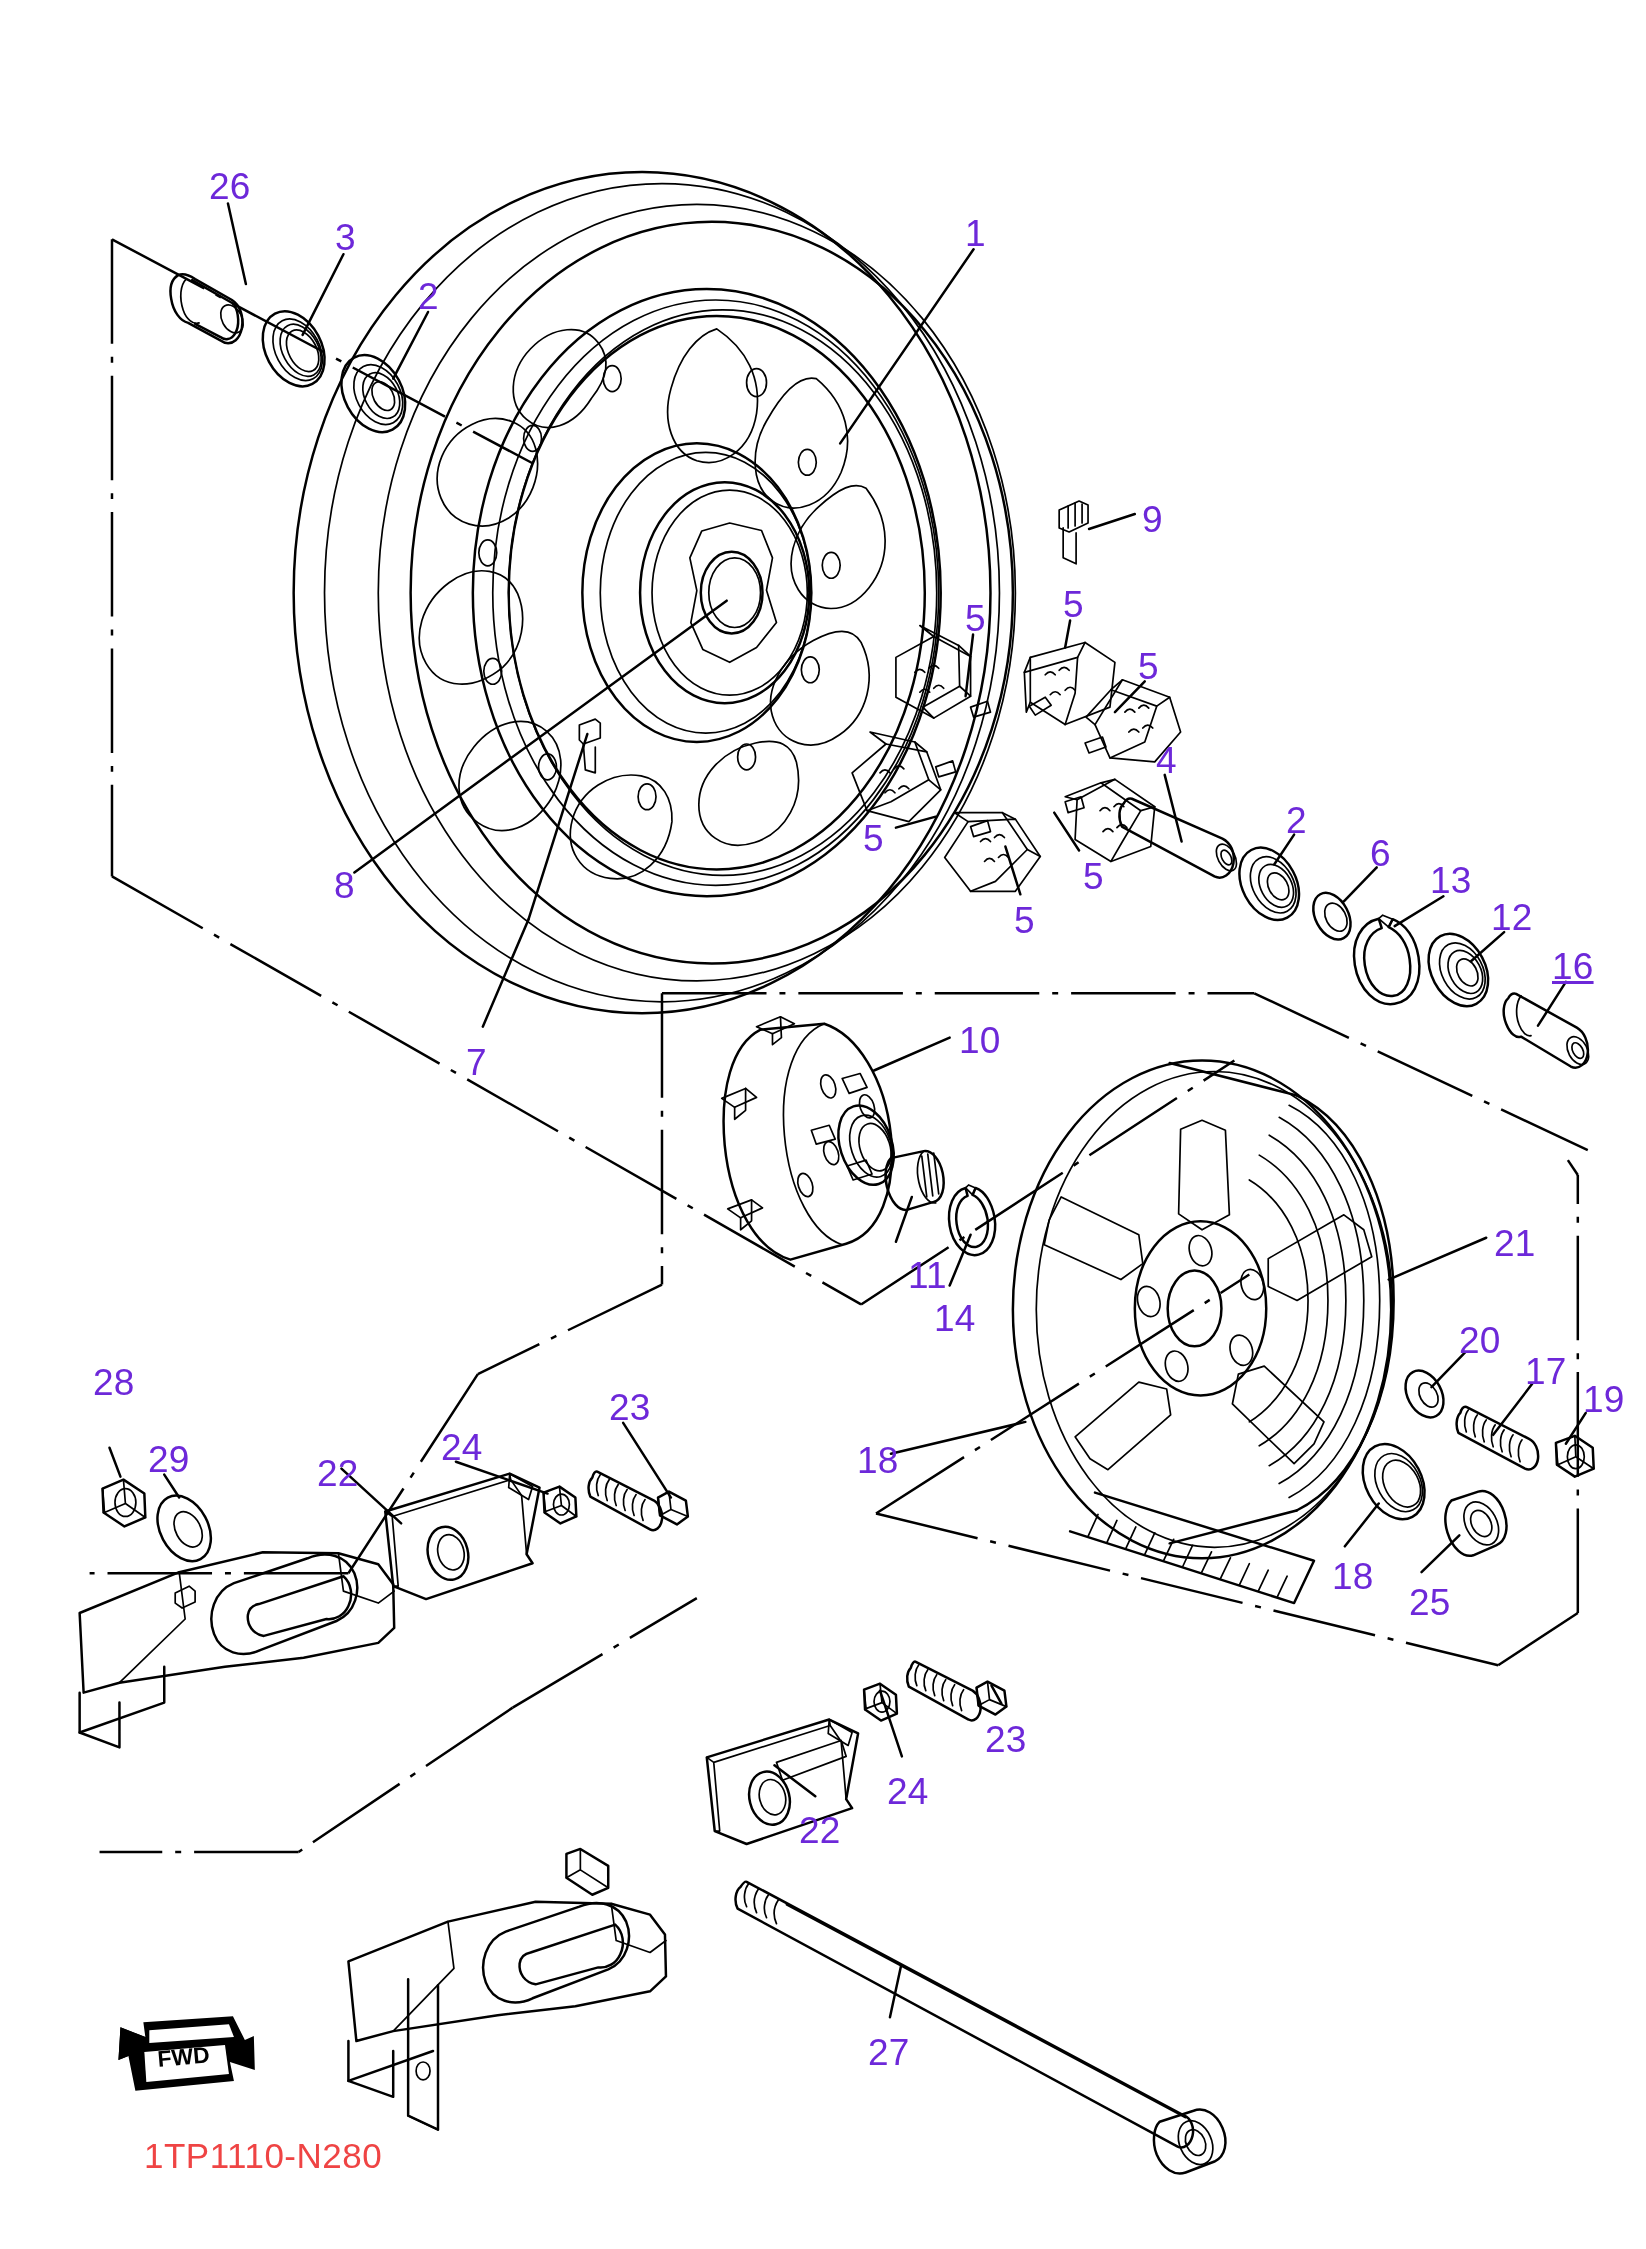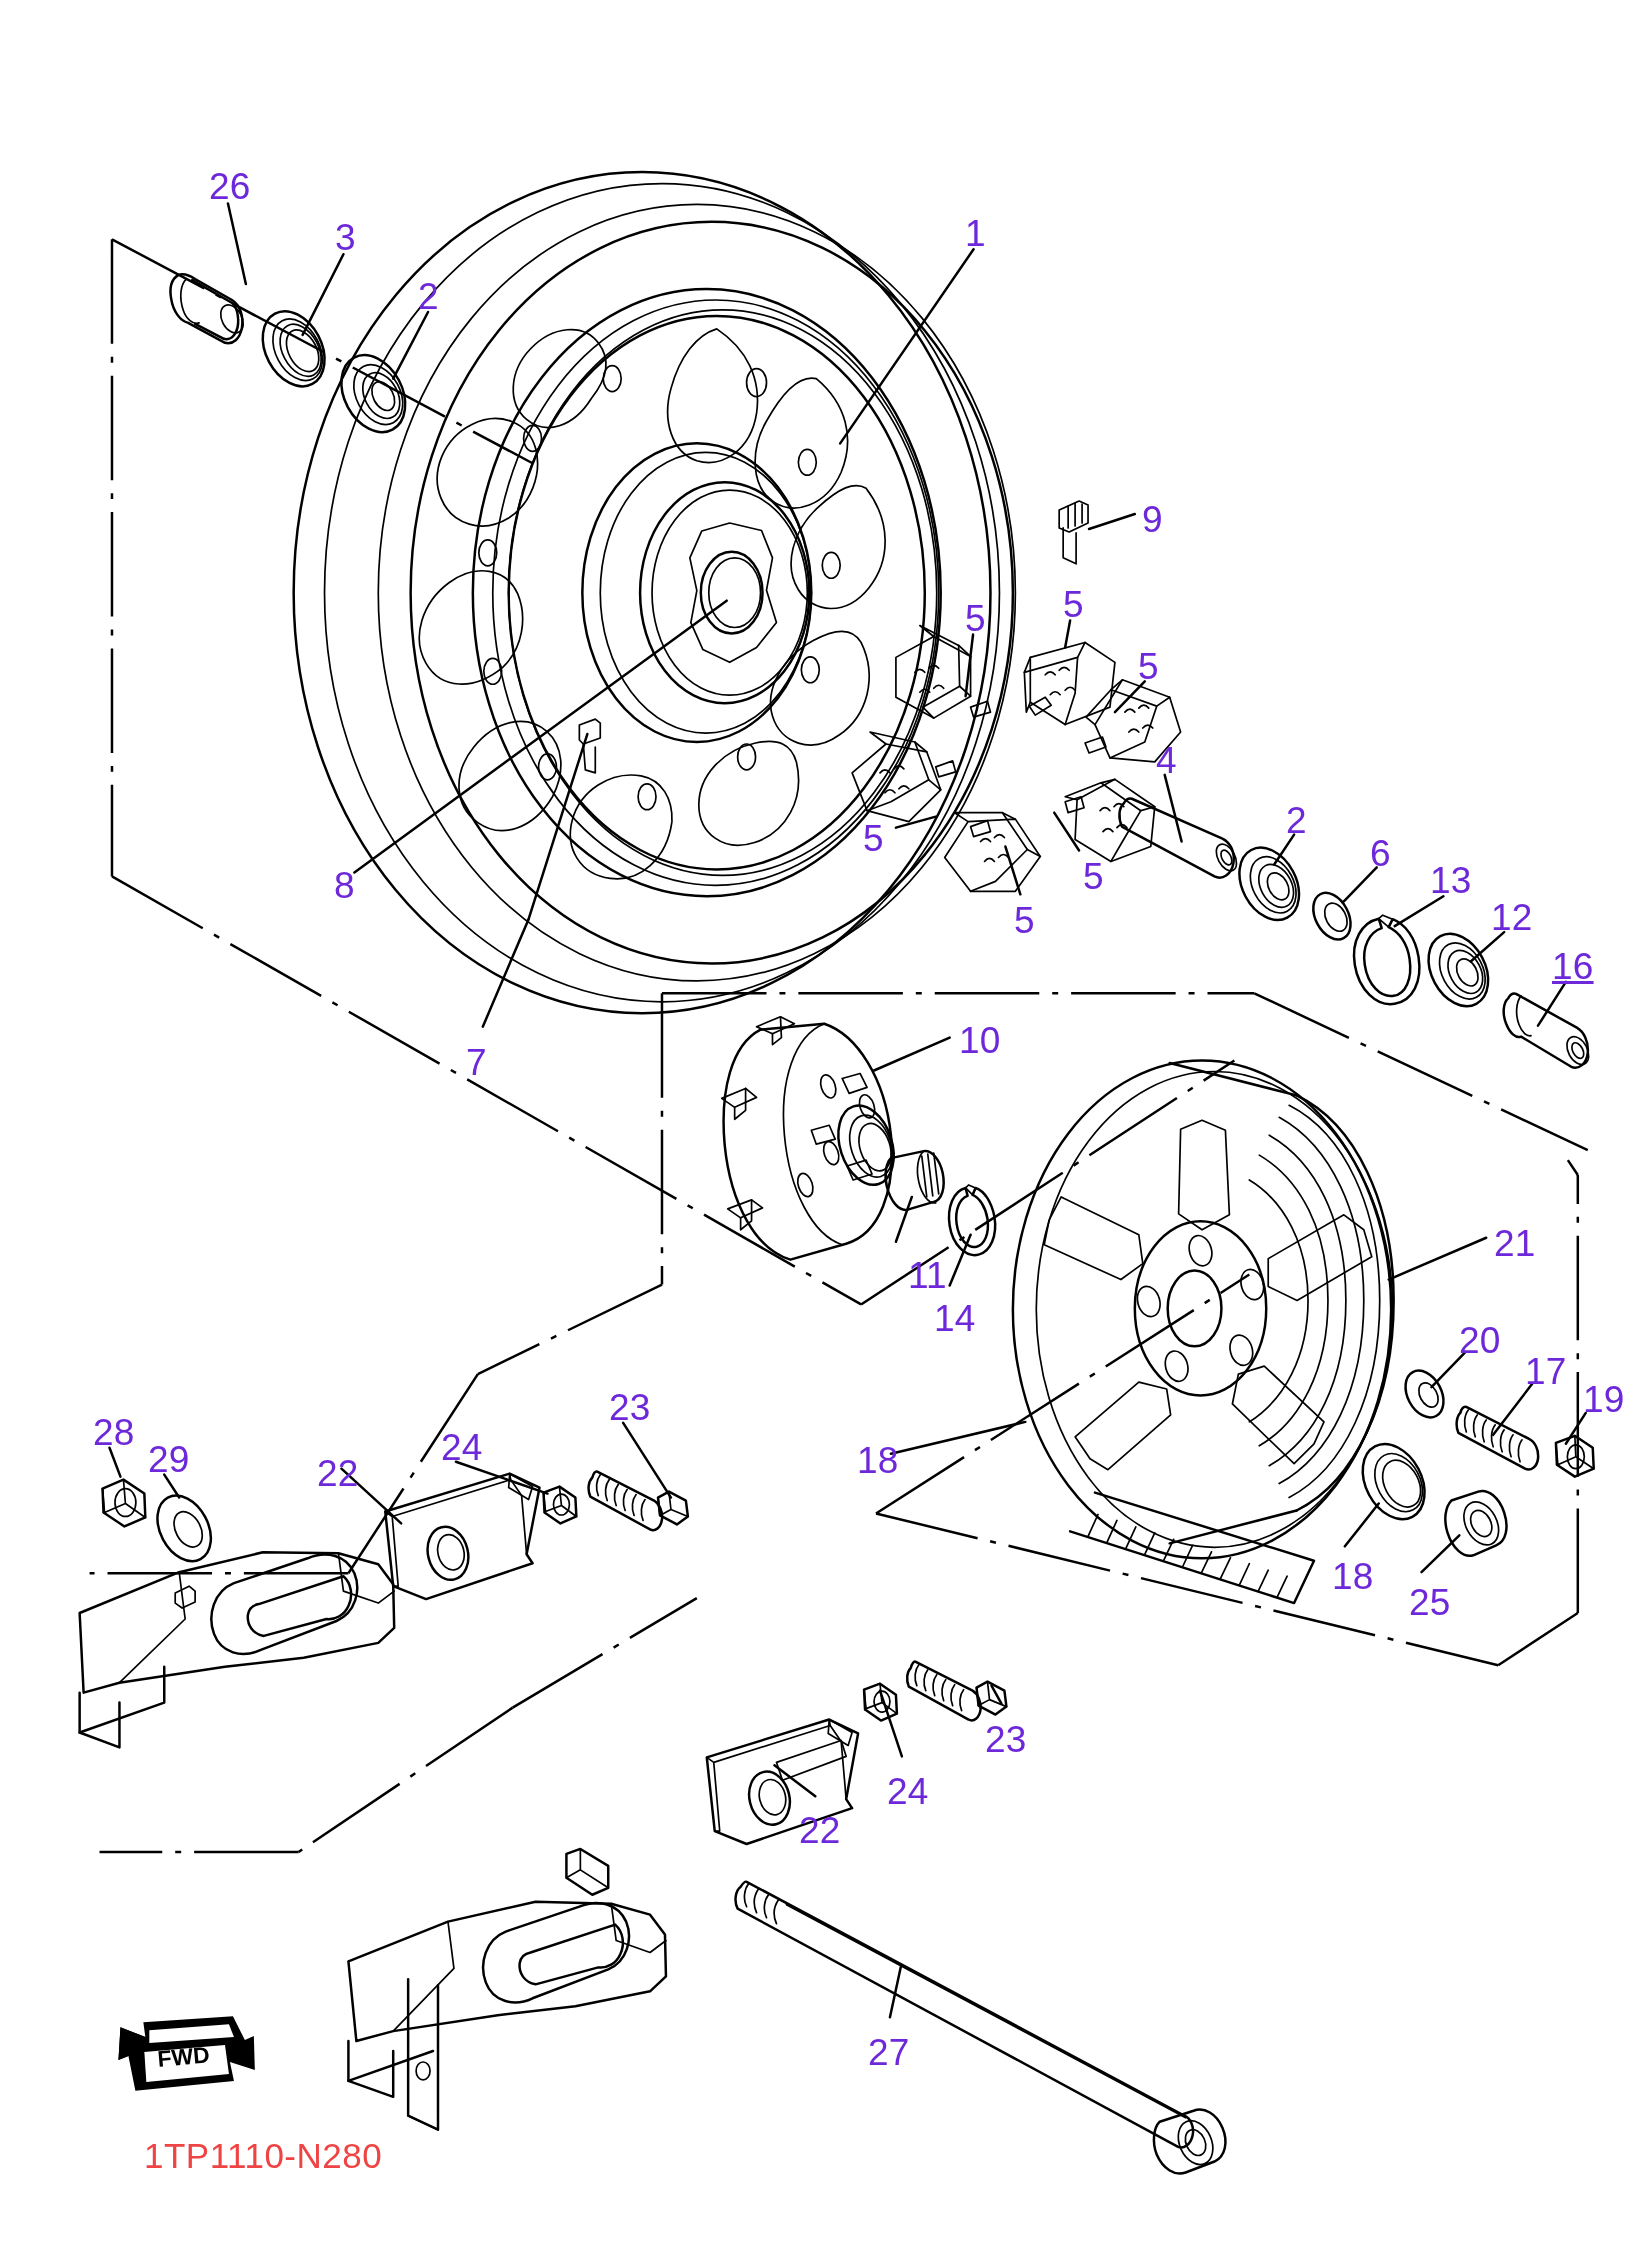--- a/index.html
+++ b/index.html
@@ -553,21 +553,21 @@
       <div class="callout" style="left: 959px; top: 1022px;">10</div>
       <div class="callout" style="left: 880px; top: 1257px; margin-left: 28px;">11</div>
       <div class="callout" style="left: 934px; top: 1300px;">14</div>
       <div class="callout" style="left: 1494px; top: 1225px;">21</div>
       <div class="callout" style="left: 1459px; top: 1322px;">20</div>
       <div class="callout" style="left: 1525px; top: 1353px;">17</div>
       <div class="callout" style="left: 1583px; top: 1381px;">19</div>
       <div class="callout" style="left: 857px; top: 1442px;">18</div>
       <div class="callout" style="left: 1332px; top: 1558px;">18</div>
       <div class="callout" style="left: 1409px; top: 1584px;">25</div>
-      <div class="callout" style="left: 93px; top: 1414px;">28</div>
+      <div class="callout" style="left: 93px; top: 1364px;">28</div>
       <div class="callout" style="left: 148px; top: 1441px;">29</div>
       <div class="callout" style="left: 317px; top: 1455px;">22</div>
       <div class="callout" style="left: 441px; top: 1429px;">24</div>
       <div class="callout" style="left: 609px; top: 1389px;">23</div>
       <div class="callout" style="left: 799px; top: 1812px;">22</div>
       <div class="callout" style="left: 887px; top: 1773px;">24</div>
       <div class="callout" style="left: 985px; top: 1721px;">23</div>
       <div class="callout" style="left: 868px; top: 2034px;">27</div>
     </div>
 

